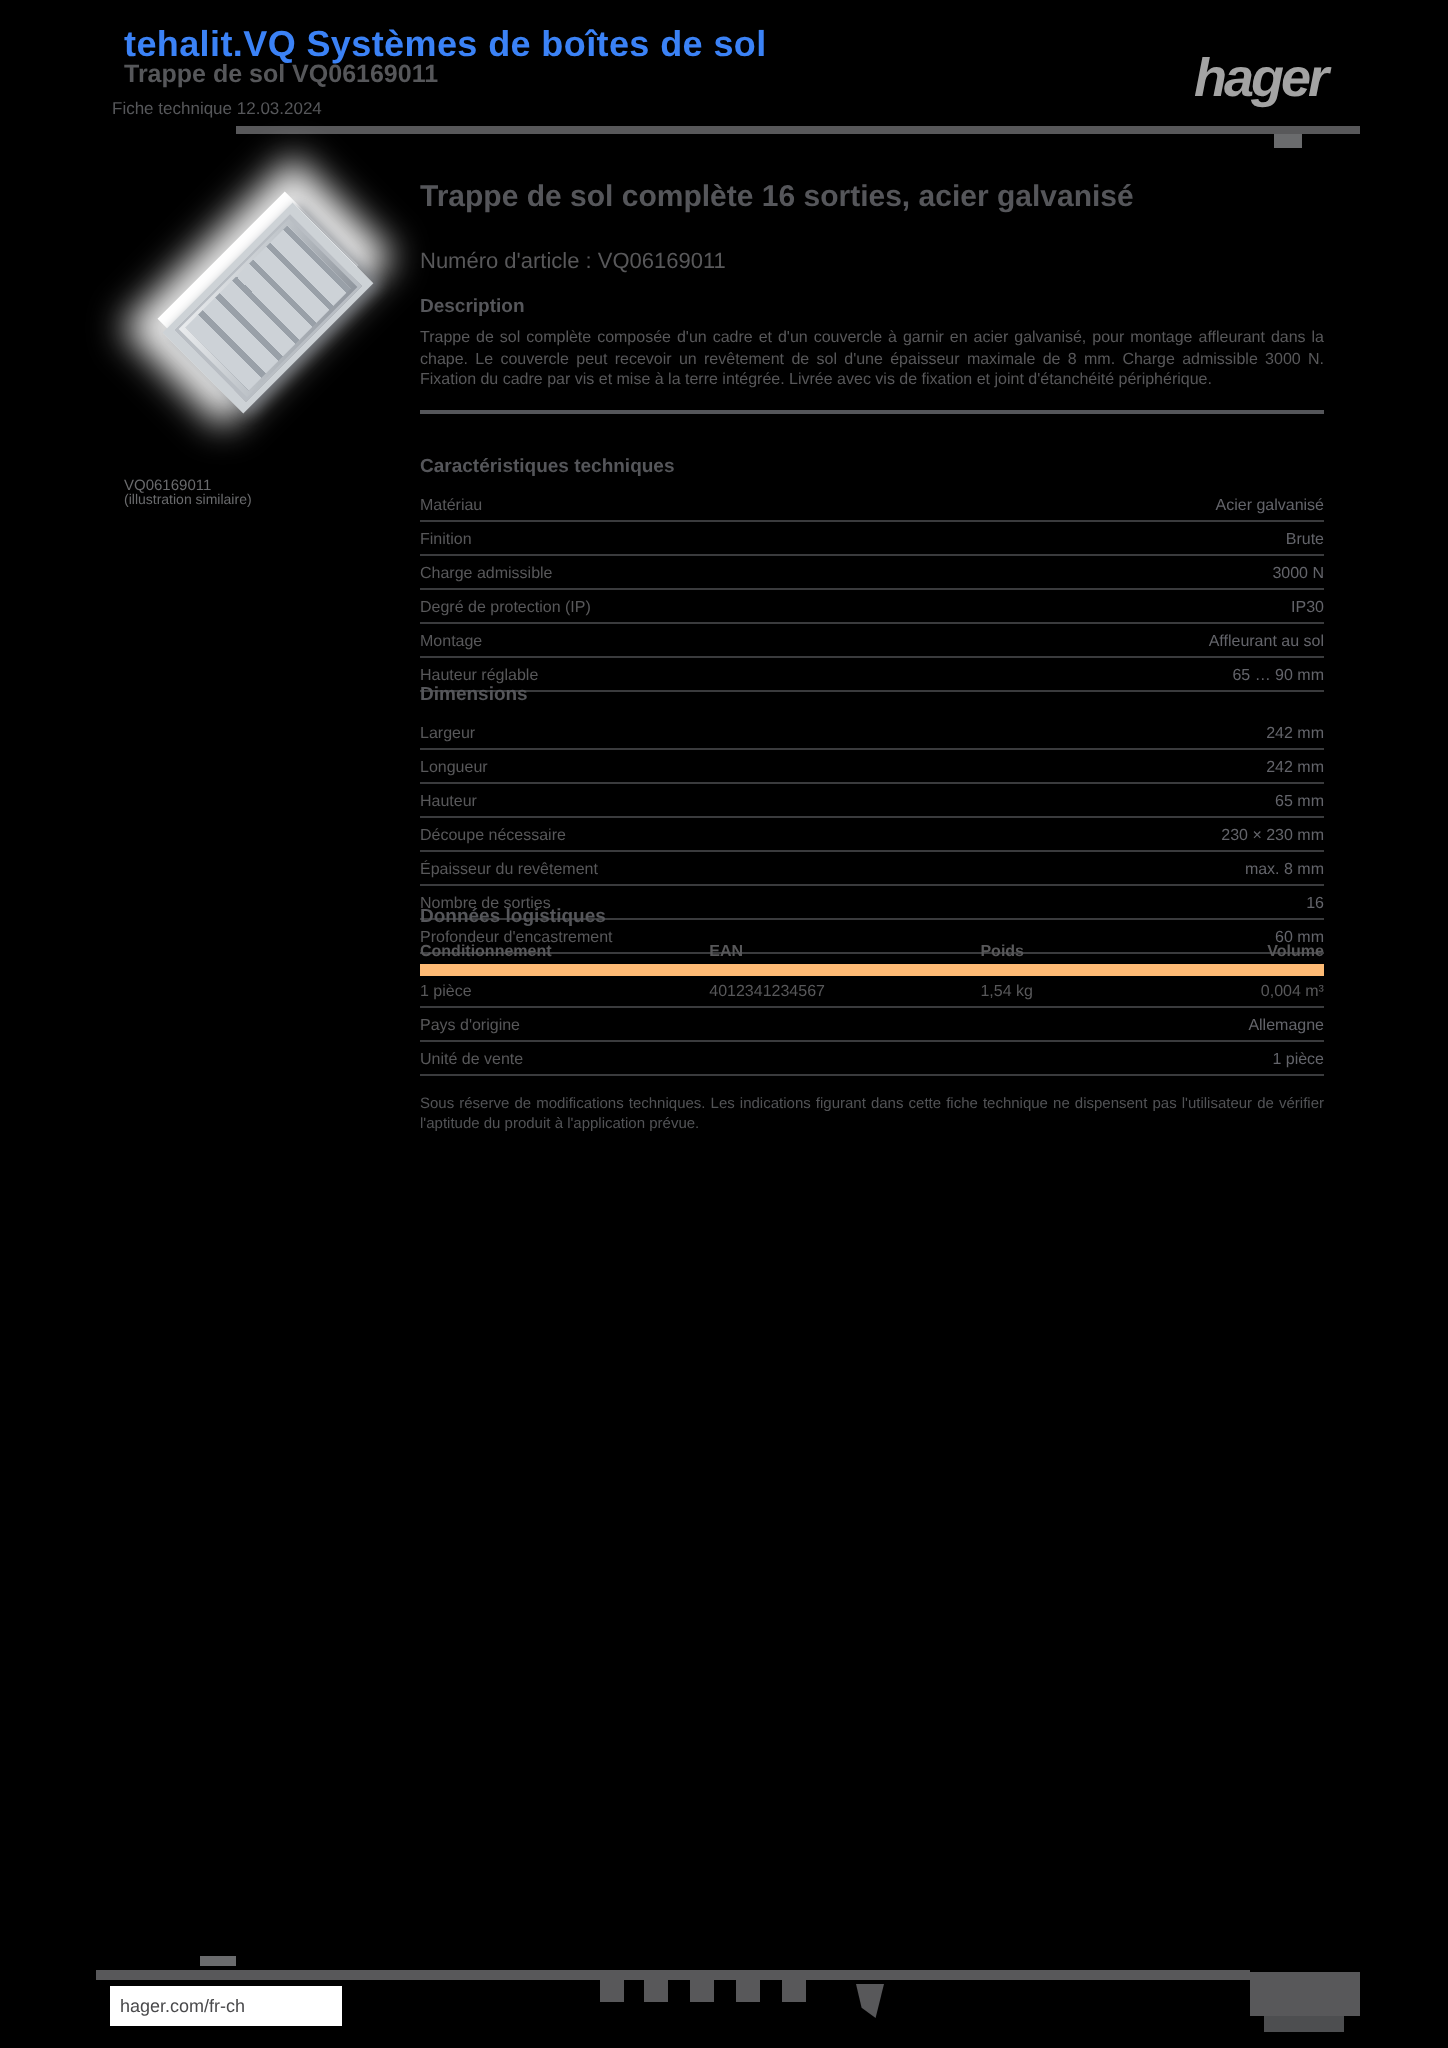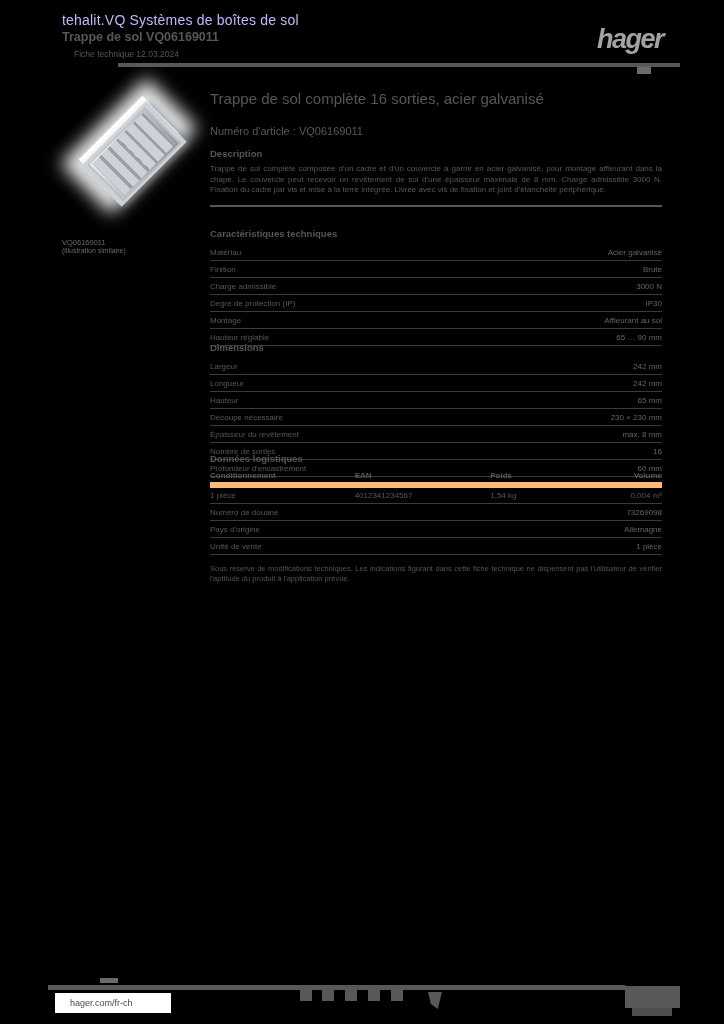--- a/index.html
+++ b/index.html
@@ -3,23 +3,23 @@
 <meta charset="utf-8">
 <style>
   html,body{margin:0;padding:0;}
   body{
     width:724px;height:1024px;background:#000000;position:relative;overflow:hidden;
     font-family:"Liberation Sans", sans-serif;color:#58585a;
   }
   .abs{position:absolute;}
 
   
-  #hdr-line1{left:62px;top:12px;font-size:14px;font-weight:normal;color:#c4b5fd;letter-spacing:.2px;}
+  #hdr-line1{left:62px;top:12px;font-size:18px;font-weight:bold;color:#3b82f6;letter-spacing:.2px;}
   #hdr-line2{left:62px;top:30px;font-size:12.5px;font-weight:bold;color:#56575a;}
-  #hdr-line3{left:74px;top:49px;font-size:8.5px;color:#56575a;}
+  #hdr-line3{left:56px;top:49px;font-size:8.5px;color:#56575a;}
   #hdr-rule{left:118px;top:63px;width:562px;height:4px;background:#58585a;}
   #logo{left:597px;top:24px;font-size:27px;font-weight:bold;font-style:italic;
         letter-spacing:-1.5px;color:#a3a3a3;}
   #logo-mark{left:637px;top:67px;width:14px;height:7px;background:#6a6b6d;}
 
   
   #photo{left:58px;top:90px;width:142px;height:112px;}
   #photo .glow{position:absolute;left:26px;top:14px;width:90px;height:84px;background:#ffffff;
         transform:rotate(-45deg) scaleY(.62);box-shadow:0 0 22px 16px rgba(255,255,255,.92);}
   #photo .plate{position:absolute;left:30px;top:18px;width:82px;height:82px;
@@ -27,21 +27,21 @@
         background:linear-gradient(135deg,#eceef0 0%,#c2c7cc 45%,#8d939b 100%);
         border:5px solid #cdd2d6;box-shadow:2px 4px 8px rgba(120,125,132,.8);}
   #photo .ribs{position:absolute;inset:5px;
         background:repeating-linear-gradient(90deg,#cdd2d7 0 9px,#99a0a8 9px 12px);}
   #photo .frame{position:absolute;inset:0;border:2px solid #b9bec4;}
   #img-cap1{left:62px;top:238px;font-size:7.5px;color:#6a6b6d;}
   #img-cap2{left:62px;top:247px;font-size:7px;color:#6a6b6d;}
 
   
   .col{left:210px;width:452px;}
-  #title{top:90px;font-size:15px;font-weight:normal;color:#55565a;line-height:18px;}
+  #title{top:90px;font-size:15px;font-weight:bold;color:#55565a;line-height:18px;}
   #subtitle{top:125px;font-size:11px;color:#58585a;}
 
   .sec-h{font-size:9.5px;font-weight:bold;color:#55565a;margin:0 0 5px 0;}
   .desc{font-size:8px;line-height:10.5px;text-align:justify;color:#58585a;
         border-bottom:2px solid #55565a;padding-bottom:9px;}
 
   #secA{top:148px;}
   #secB{top:228px;}
   #secC{top:342px;}
   #secD{top:453px;}
@@ -55,21 +55,21 @@
         align-items:center;}
   .colrow{display:flex;height:15px;font-size:8px;align-items:center;border-bottom:1px solid #3a3b3d;}
   .c1{width:32%;} .c2{width:30%;} .c3{width:19%;} .c4{width:19%;text-align:right;}
 
   .note{font-size:7.5px;line-height:9.5px;margin-top:9px;text-align:justify;color:#525356;}
 
   
   #ftr-rule{left:48px;top:985px;width:577px;height:5px;background:#58585a;}
   #ftr-tick{left:100px;top:978px;width:18px;height:5px;background:#6a6b6d;}
   #ftr-linkbox{left:55px;top:993px;width:116px;height:20px;background:#ffffff;
-        display:flex;align-items:center;padding-left:15px;box-sizing:border-box;}
+        display:flex;align-items:center;padding-left:5px;box-sizing:border-box;}
   #ftr-linkbox span{font-size:9px;color:#4a4a4c;}
   .ftr-icon{top:990px;width:12px;height:11px;background:#58585a;}
   #fi1{left:300px;} #fi2{left:322px;} #fi3{left:345px;} #fi4{left:368px;} #fi5{left:391px;}
   #ftr-pen{left:428px;top:992px;width:14px;height:17px;background:#58585a;
         clip-path:polygon(0 0,100% 0,70% 100%,20% 70%);}
   #ftr-logo{left:625px;top:986px;width:55px;height:22px;background:#58585a;}
   #ftr-logo-tab{left:632px;top:1008px;width:40px;height:8px;background:#4d4e50;}
 </style>
 </head>
 <body>
@@ -167,24 +167,20 @@
     <span class="c3">Poids</span>
     <span class="c4">Volume</span>
   </div>
   <div class="colrow">
     <span class="c1">1 pièce</span>
     <span class="c2">4012341234567</span>
     <span class="c3">1,54 kg</span>
     <span class="c4">0,004 m³</span>
   </div>
   <div class="trow">
-    <span class="tl">Numéro de douane</span>
-    <span class="tv">73269098</span>
-  </div>
-  <div class="trow">
     <span class="tl">Pays d'origine</span>
     <span class="tv">Allemagne</span>
   </div>
   <div class="trow">
     <span class="tl">Unité de vente</span>
     <span class="tv">1 pièce</span>
   </div>
   <div class="note">Sous réserve de modifications techniques. Les indications figurant dans cette fiche technique ne dispensent pas l'utilisateur de vérifier l'aptitude du produit à l'application prévue.</div>
 </div>
 

